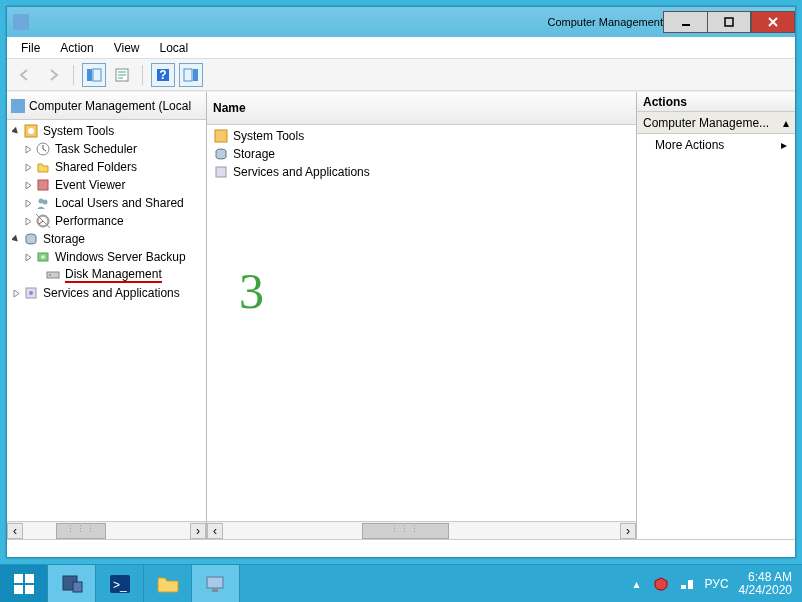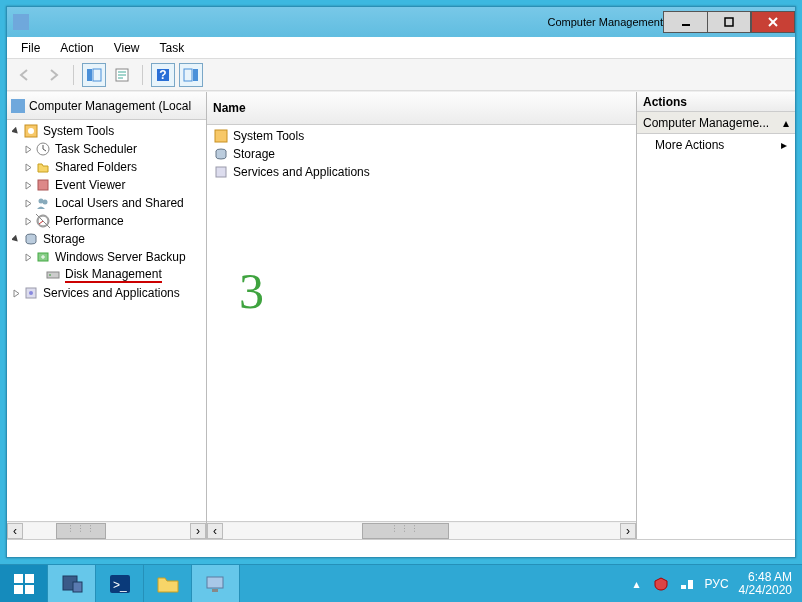--- a/index.html
+++ b/index.html
@@ -98,21 +98,21 @@
               <line x1="10" y1="2" x2="2" y2="10" stroke="#fff" stroke-width="2"></line>
             </svg>
       </div>
     </div>
   </div>
 
   <div class="menubar">
     <span class="menu-item">File</span>
     <span class="menu-item">Action</span>
     <span class="menu-item">View</span>
-    <span class="menu-item">Task</span>
+    <span class="menu-item">Local</span>
   </div>
 
   <div class="toolbar">
     <div class="tool-btn disabled">
       <svg width="16" height="16">
             <path d="M10 3 L4 8 L10 13" fill="none" stroke="#666" stroke-width="2"></path>
           </svg>
     </div>
     <div class="tool-btn disabled">
       <svg width="16" height="16">

